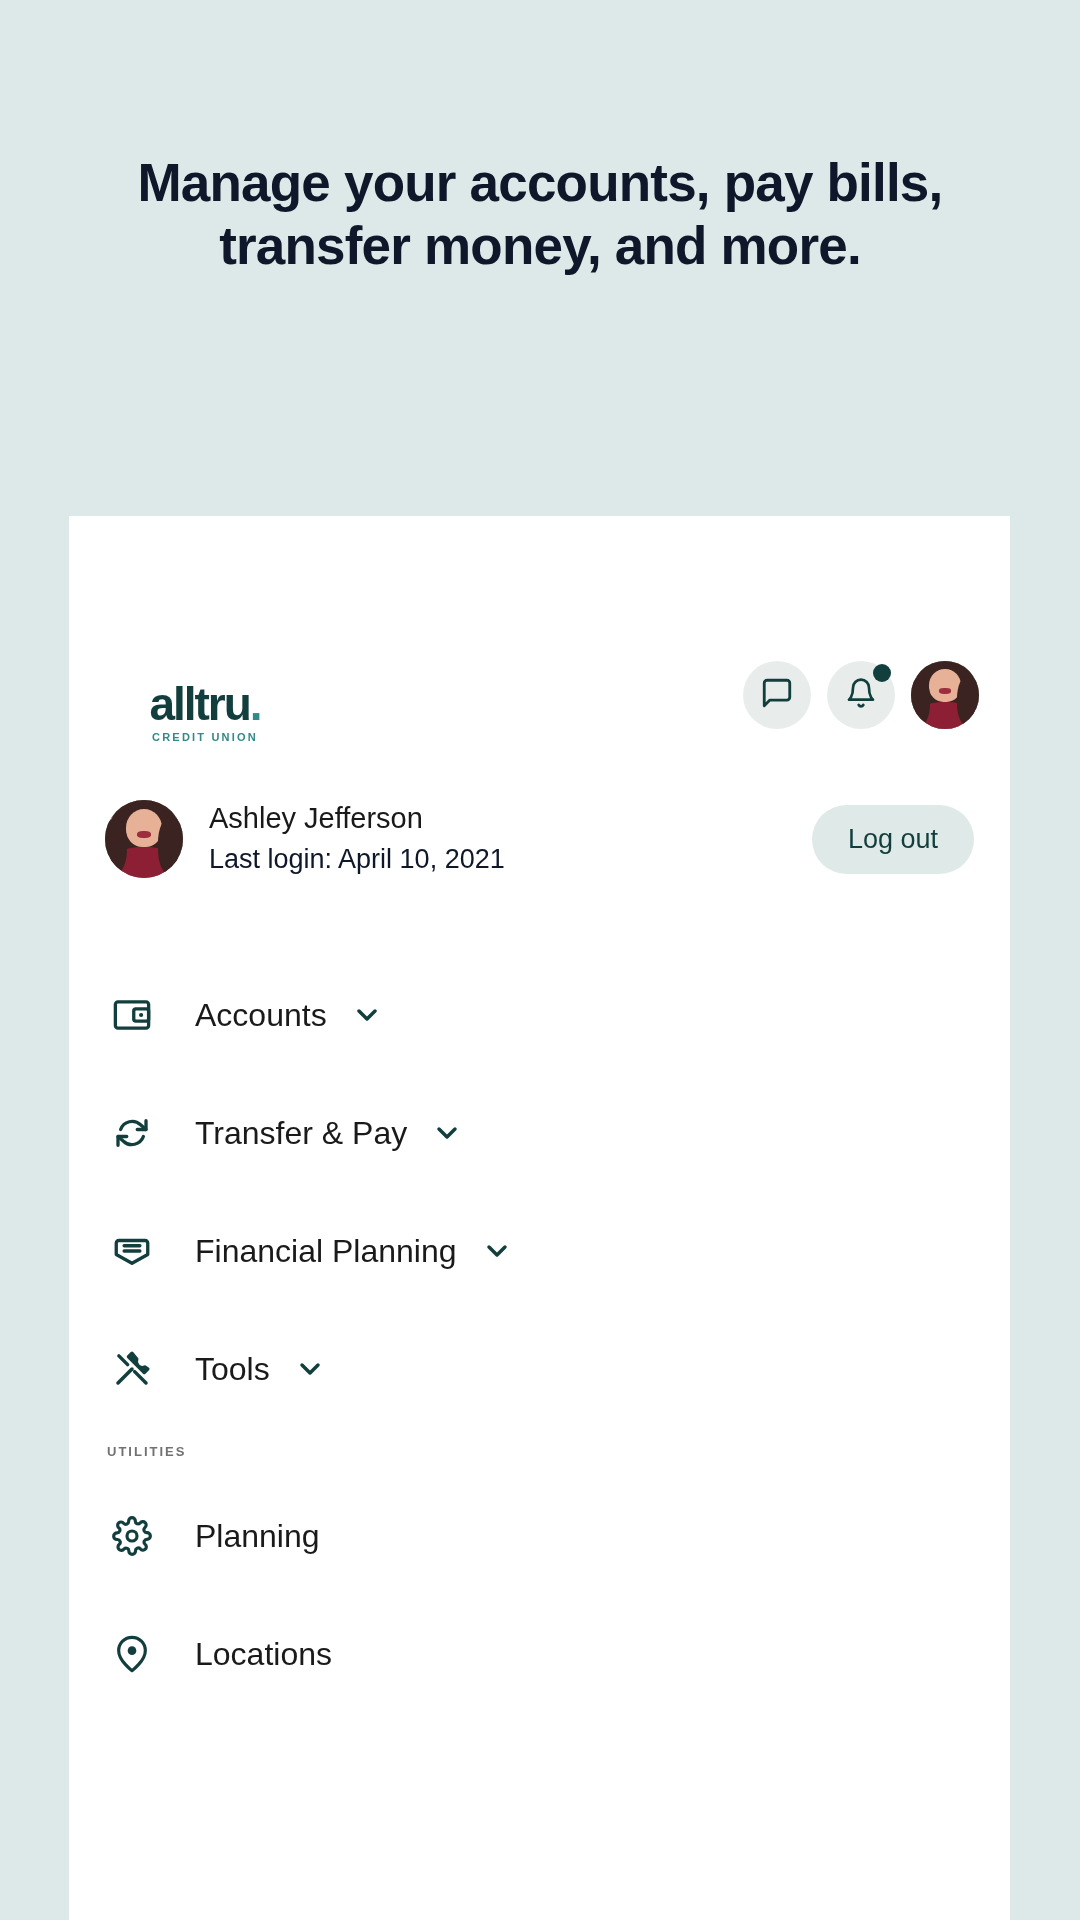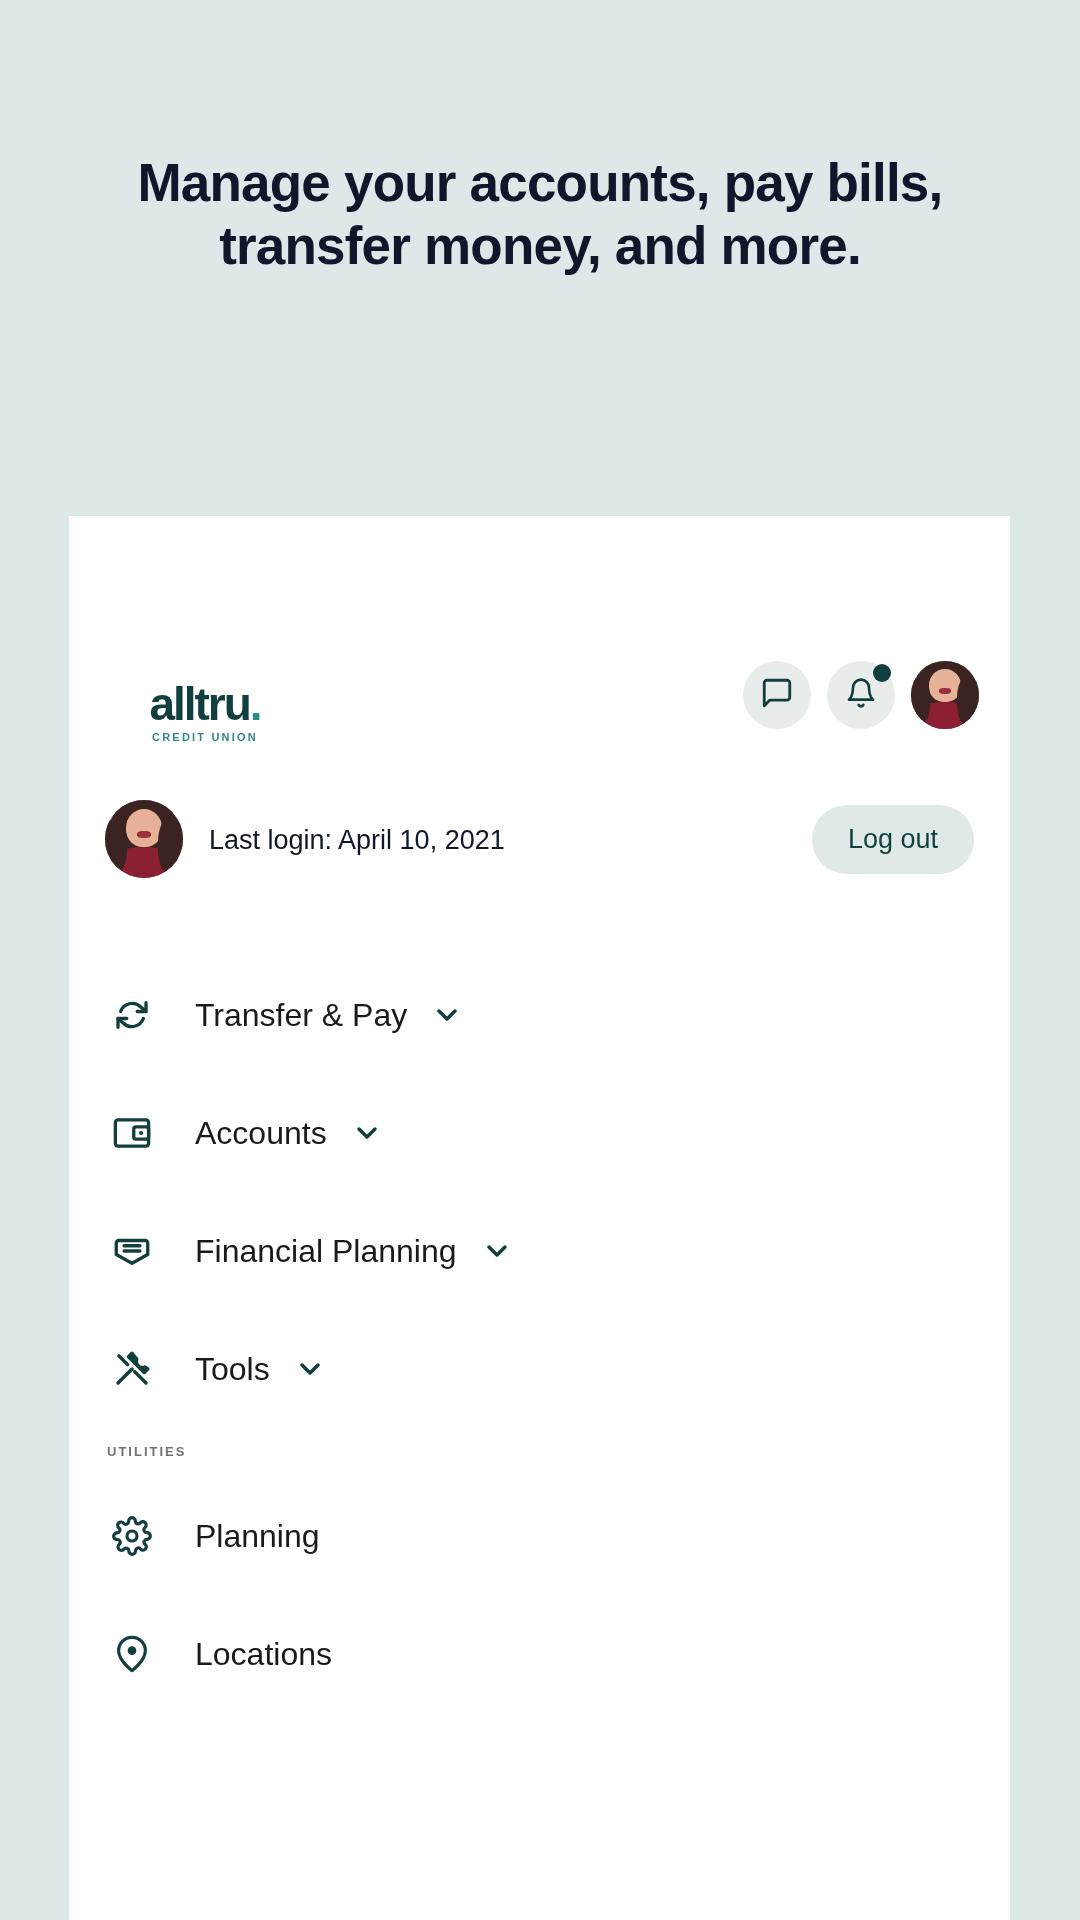--- a/index.html
+++ b/index.html
@@ -263,26 +263,43 @@
     <div class="avatar big">
       <span class="av-bg"></span>
       <span class="av-hair"></span>
       <span class="av-body"></span>
       <span class="av-face"></span>
       <span class="av-mouth"></span>
       <span class="av-hair2"></span>
       <span class="av-hair3"></span>
     </div>
     <div class="profile-text">
+      <div class="profile-name">Ashley Jefferson</div>
       <div class="profile-sub">Last login: April 10, 2021</div>
     </div>
     <button class="logout-btn">Log out</button>
   </div>
 
   <nav class="nav">
+
+    <div class="nav-item">
+      <span class="nav-icon">
+        <svg width="42" height="42" viewBox="0 0 24 24" fill="none" stroke="#123f3d" stroke-width="1.9" stroke-linecap="round" stroke-linejoin="round">
+          <rect x="2.5" y="4.5" width="19" height="15" rx="1.5"></rect>
+          <rect x="13" y="8.5" width="8.5" height="7" rx="1.2"></rect>
+          <circle cx="17.2" cy="12" r="1.2" fill="#123f3d" stroke="none"></circle>
+        </svg>
+      </span>
+      <span class="nav-label">Accounts</span>
+      <span class="nav-chevron">
+        <svg width="32" height="32" viewBox="0 0 24 24" fill="none" stroke="#123f3d" stroke-width="2.6" stroke-linecap="round" stroke-linejoin="round">
+            <polyline points="6 9 12 15 18 9"></polyline>
+          </svg>
+      </span>
+    </div>
 
     <div class="nav-item">
       <span class="nav-icon">
         <svg width="42" height="42" viewBox="0 0 24 24" fill="none" stroke="#123f3d" stroke-width="1.9" stroke-linecap="round" stroke-linejoin="round">
           <polyline points="20 5 20 10 15 10"></polyline>
           <polyline points="4 19 4 14 9 14"></polyline>
           <path d="M5.5 10a7 7 0 0 1 11.4-2.7L20 10"></path>
           <path d="M18.5 14a7 7 0 0 1-11.4 2.7L4 14"></path>
         </svg>
       </span>
@@ -290,36 +307,20 @@
       <span class="nav-chevron">
         <svg width="32" height="32" viewBox="0 0 24 24" fill="none" stroke="#123f3d" stroke-width="2.6" stroke-linecap="round" stroke-linejoin="round">
             <polyline points="6 9 12 15 18 9"></polyline>
           </svg>
       </span>
     </div>
 
     <div class="nav-item">
       <span class="nav-icon">
         <svg width="42" height="42" viewBox="0 0 24 24" fill="none" stroke="#123f3d" stroke-width="1.9" stroke-linecap="round" stroke-linejoin="round">
-          <rect x="2.5" y="4.5" width="19" height="15" rx="1.5"></rect>
-          <rect x="13" y="8.5" width="8.5" height="7" rx="1.2"></rect>
-          <circle cx="17.2" cy="12" r="1.2" fill="#123f3d" stroke="none"></circle>
-        </svg>
-      </span>
-      <span class="nav-label">Accounts</span>
-      <span class="nav-chevron">
-        <svg width="32" height="32" viewBox="0 0 24 24" fill="none" stroke="#123f3d" stroke-width="2.6" stroke-linecap="round" stroke-linejoin="round">
-            <polyline points="6 9 12 15 18 9"></polyline>
-          </svg>
-      </span>
-    </div>
-
-    <div class="nav-item">
-      <span class="nav-icon">
-        <svg width="42" height="42" viewBox="0 0 24 24" fill="none" stroke="#123f3d" stroke-width="1.9" stroke-linecap="round" stroke-linejoin="round">
           <path d="M3 7.5a1.5 1.5 0 0 1 1.5-1.5h15A1.5 1.5 0 0 1 21 7.5V14l-9 5-9-5z"></path>
           <line x1="7.5" y1="9" x2="16.5" y2="9"></line>
           <line x1="7.5" y1="12" x2="16.5" y2="12"></line>
         </svg>
       </span>
       <span class="nav-label">Financial Planning</span>
       <span class="nav-chevron">
         <svg width="32" height="32" viewBox="0 0 24 24" fill="none" stroke="#123f3d" stroke-width="2.6" stroke-linecap="round" stroke-linejoin="round">
             <polyline points="6 9 12 15 18 9"></polyline>
           </svg>

